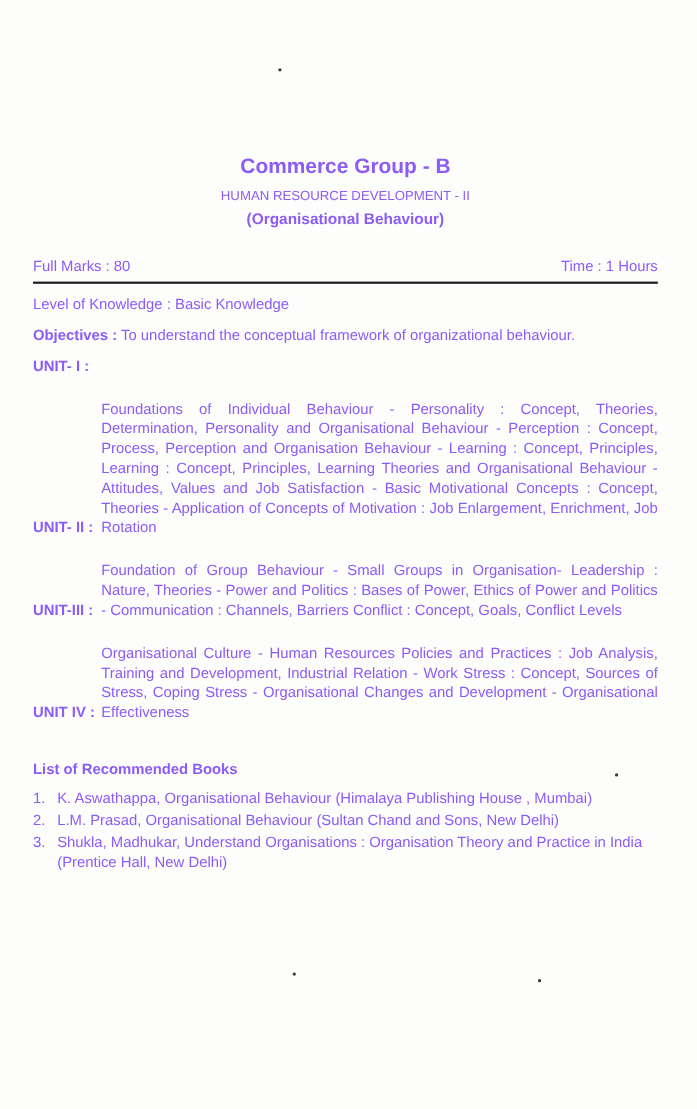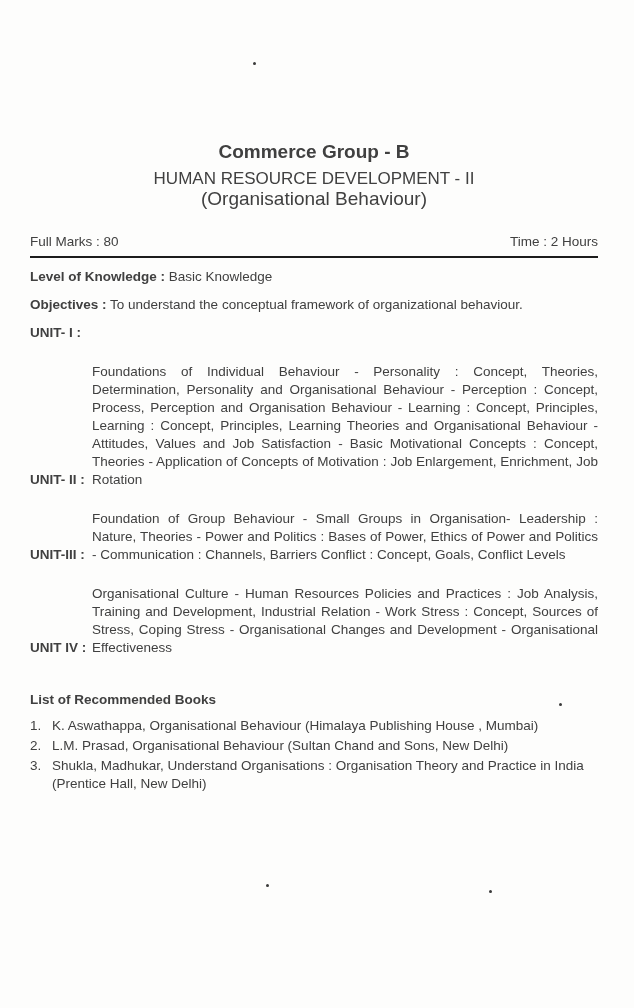--- a/index.html
+++ b/index.html
@@ -5,58 +5,58 @@
   html, body {
     margin: 0;
     padding: 0;
     background: #ffffff;
   }
   .page {
     position: relative;
     width: 634px;
     height: 1008px;
     background: #fdfdfc;
-    color: #404040;
+    color: #8b5cf6;
     font-family: "Liberation Sans", sans-serif;
     font-size: 13.5px;
     line-height: 18px;
     overflow: hidden;
     box-sizing: border-box;
     padding: 140px 36px 0 30px;
   }
   .center { text-align: center; }
   .doc-title {
     font-size: 19px;
     font-weight: 700;
     line-height: 24px;
     margin: 0 0 4px 0;
   }
   .doc-subtitle {
-    font-size: 17px;
+    font-size: 12px;
     font-weight: 400;
     line-height: 21px;
     margin: 0;
   }
   .doc-subsubtitle {
-    font-size: 19px;
-    font-weight: 400;
+    font-size: 14px;
+    font-weight: 700;
     line-height: 20px;
     margin: 0 0 24px 0;
   }
   .meta-row {
     display: flex;
     justify-content: space-between;
     align-items: baseline;
     border-bottom: 2px solid #1c1c1c;
     padding-bottom: 5px;
     margin-bottom: 10px;
     margin-top: 16px;
   }
   .kv-line { margin: 0 0 10px 0; }
-  .kv-line b { font-weight: 700; }
+  .kv-line b { font-weight: 400; }
   .para {
     text-align: justify;
     margin: 0 0 10px 0;
   }
   .unit {
     display: flex;
     margin: 0 0 21px 0;
     align-items: flex-end;
   }
   .unit:first-of-type { margin-bottom: 26px; }
@@ -95,21 +95,21 @@
 <div class="page">
 
   <div class="center doc-title">Commerce Group - B</div>
 
   <div class="center doc-subtitle">HUMAN RESOURCE DEVELOPMENT - II</div>
 
   <div class="center doc-subsubtitle">(Organisational Behaviour)</div>
 
   <div class="meta-row">
     <span>Full Marks :  80</span>
-    <span>Time : 2 Hours</span>
+    <span>Time : 1 Hours</span>
   </div>
 
   <p class="kv-line">
     <b>Level of Knowledge :</b>
     <span>Basic Knowledge</span>
   </p>
 
   <p class="para">
     <b>Objectives :</b>
     <span>To understand the conceptual framework of organizational behaviour.</span>

